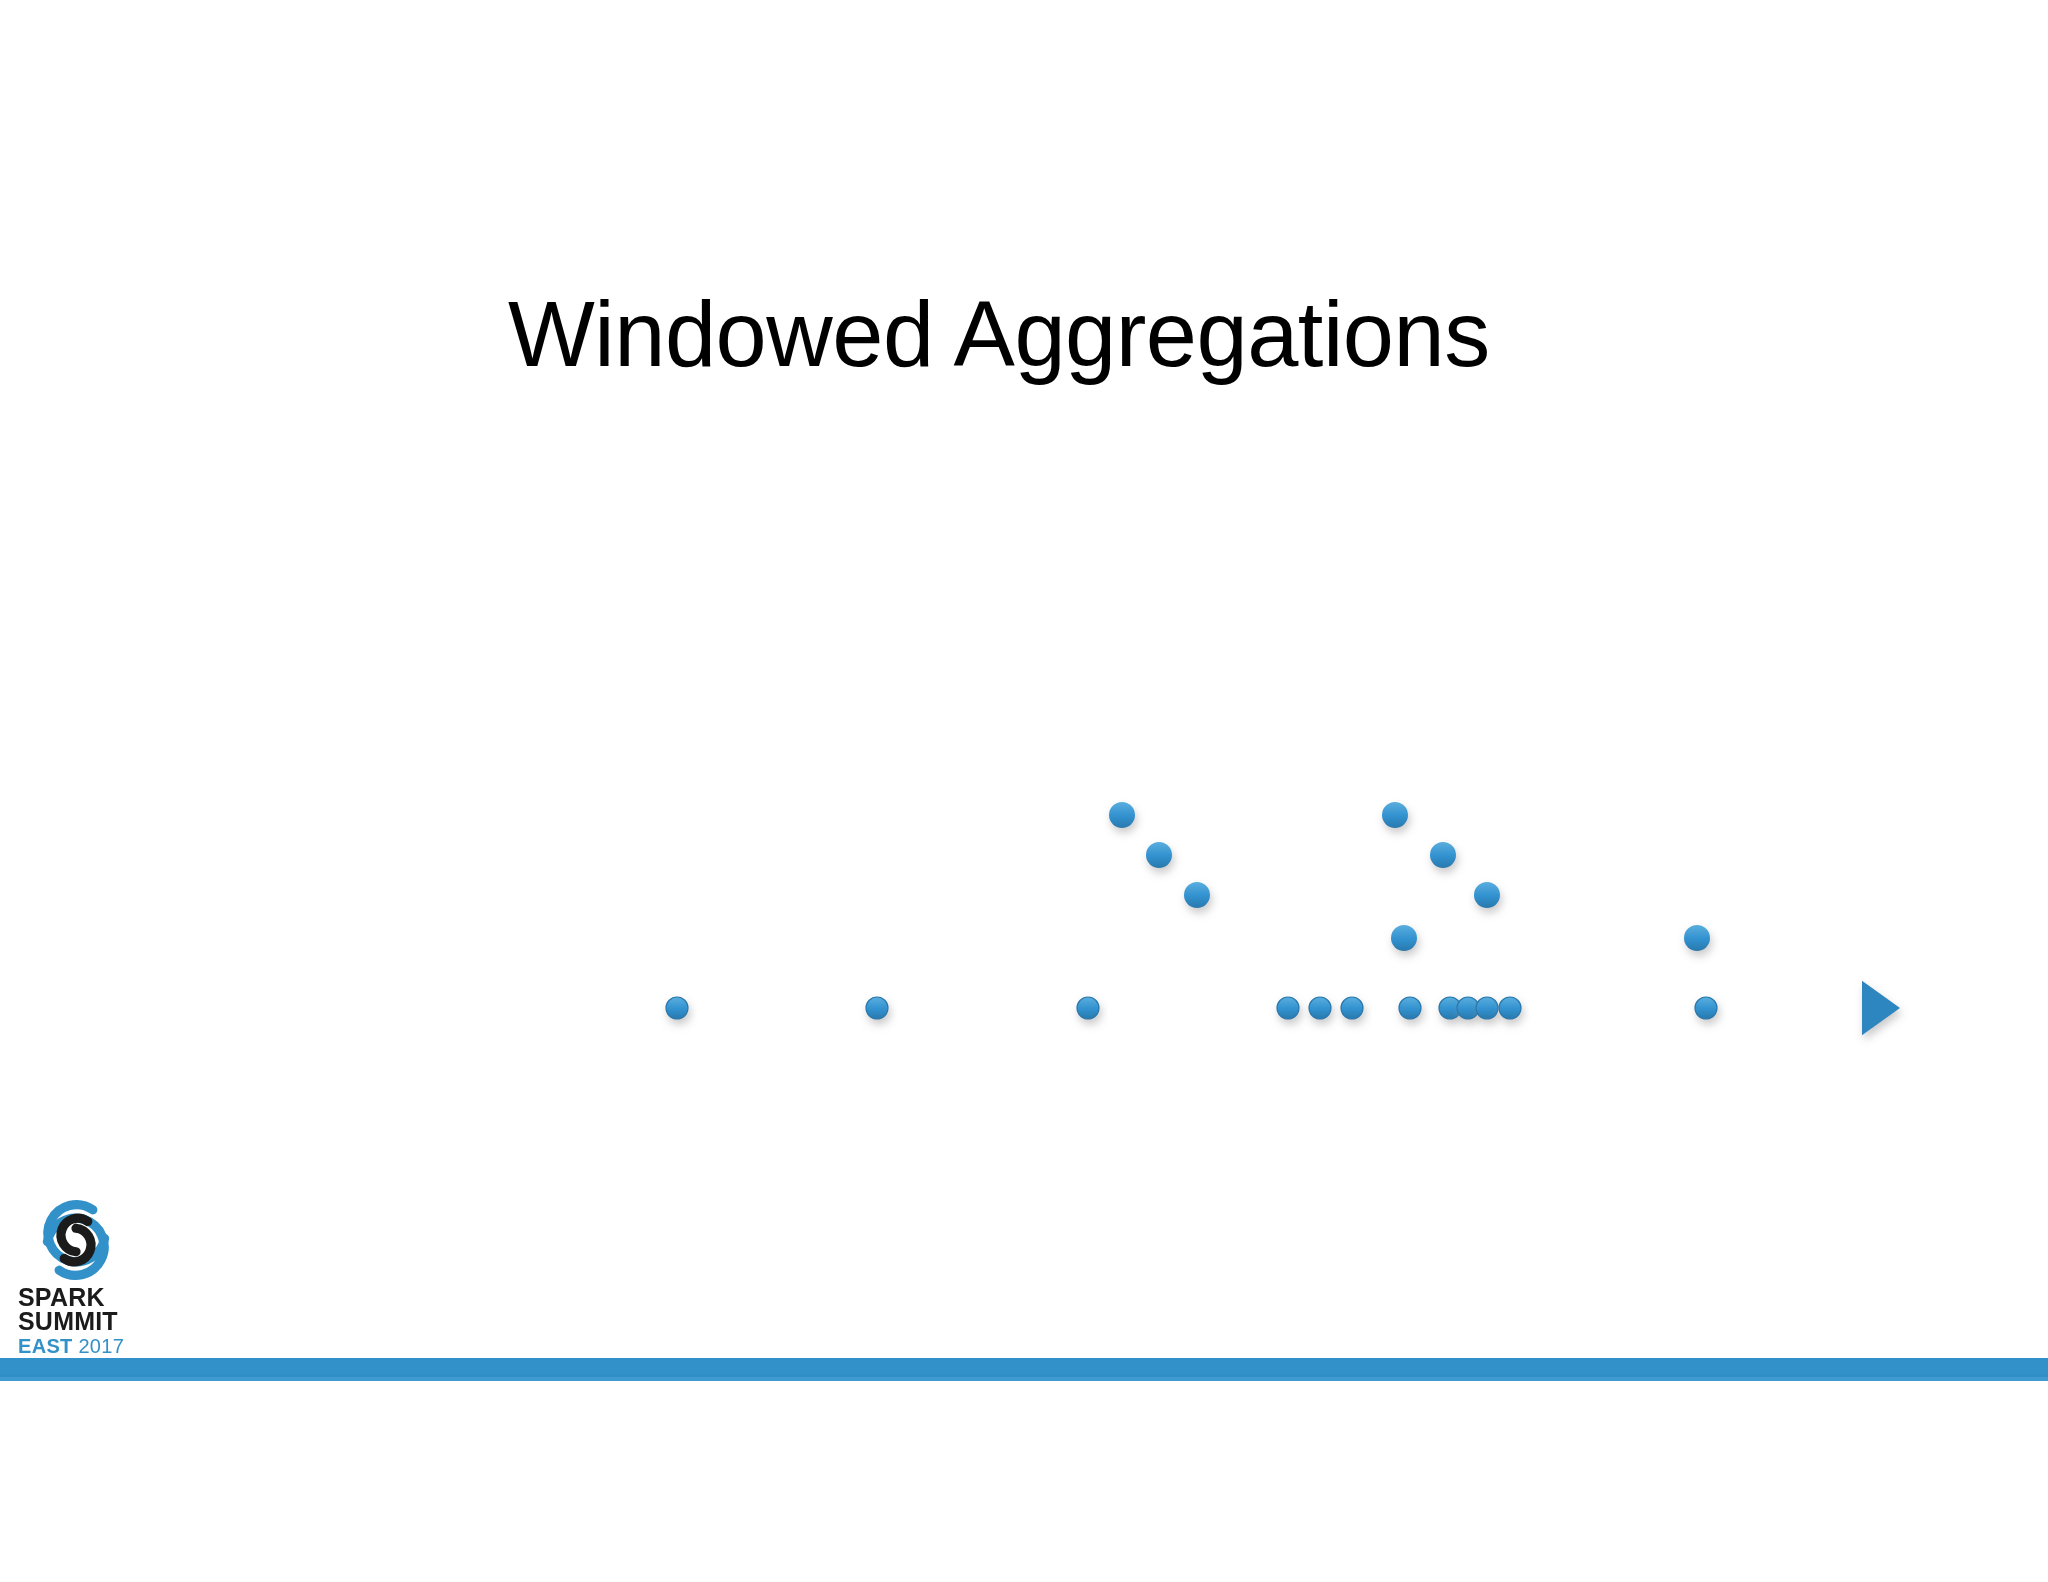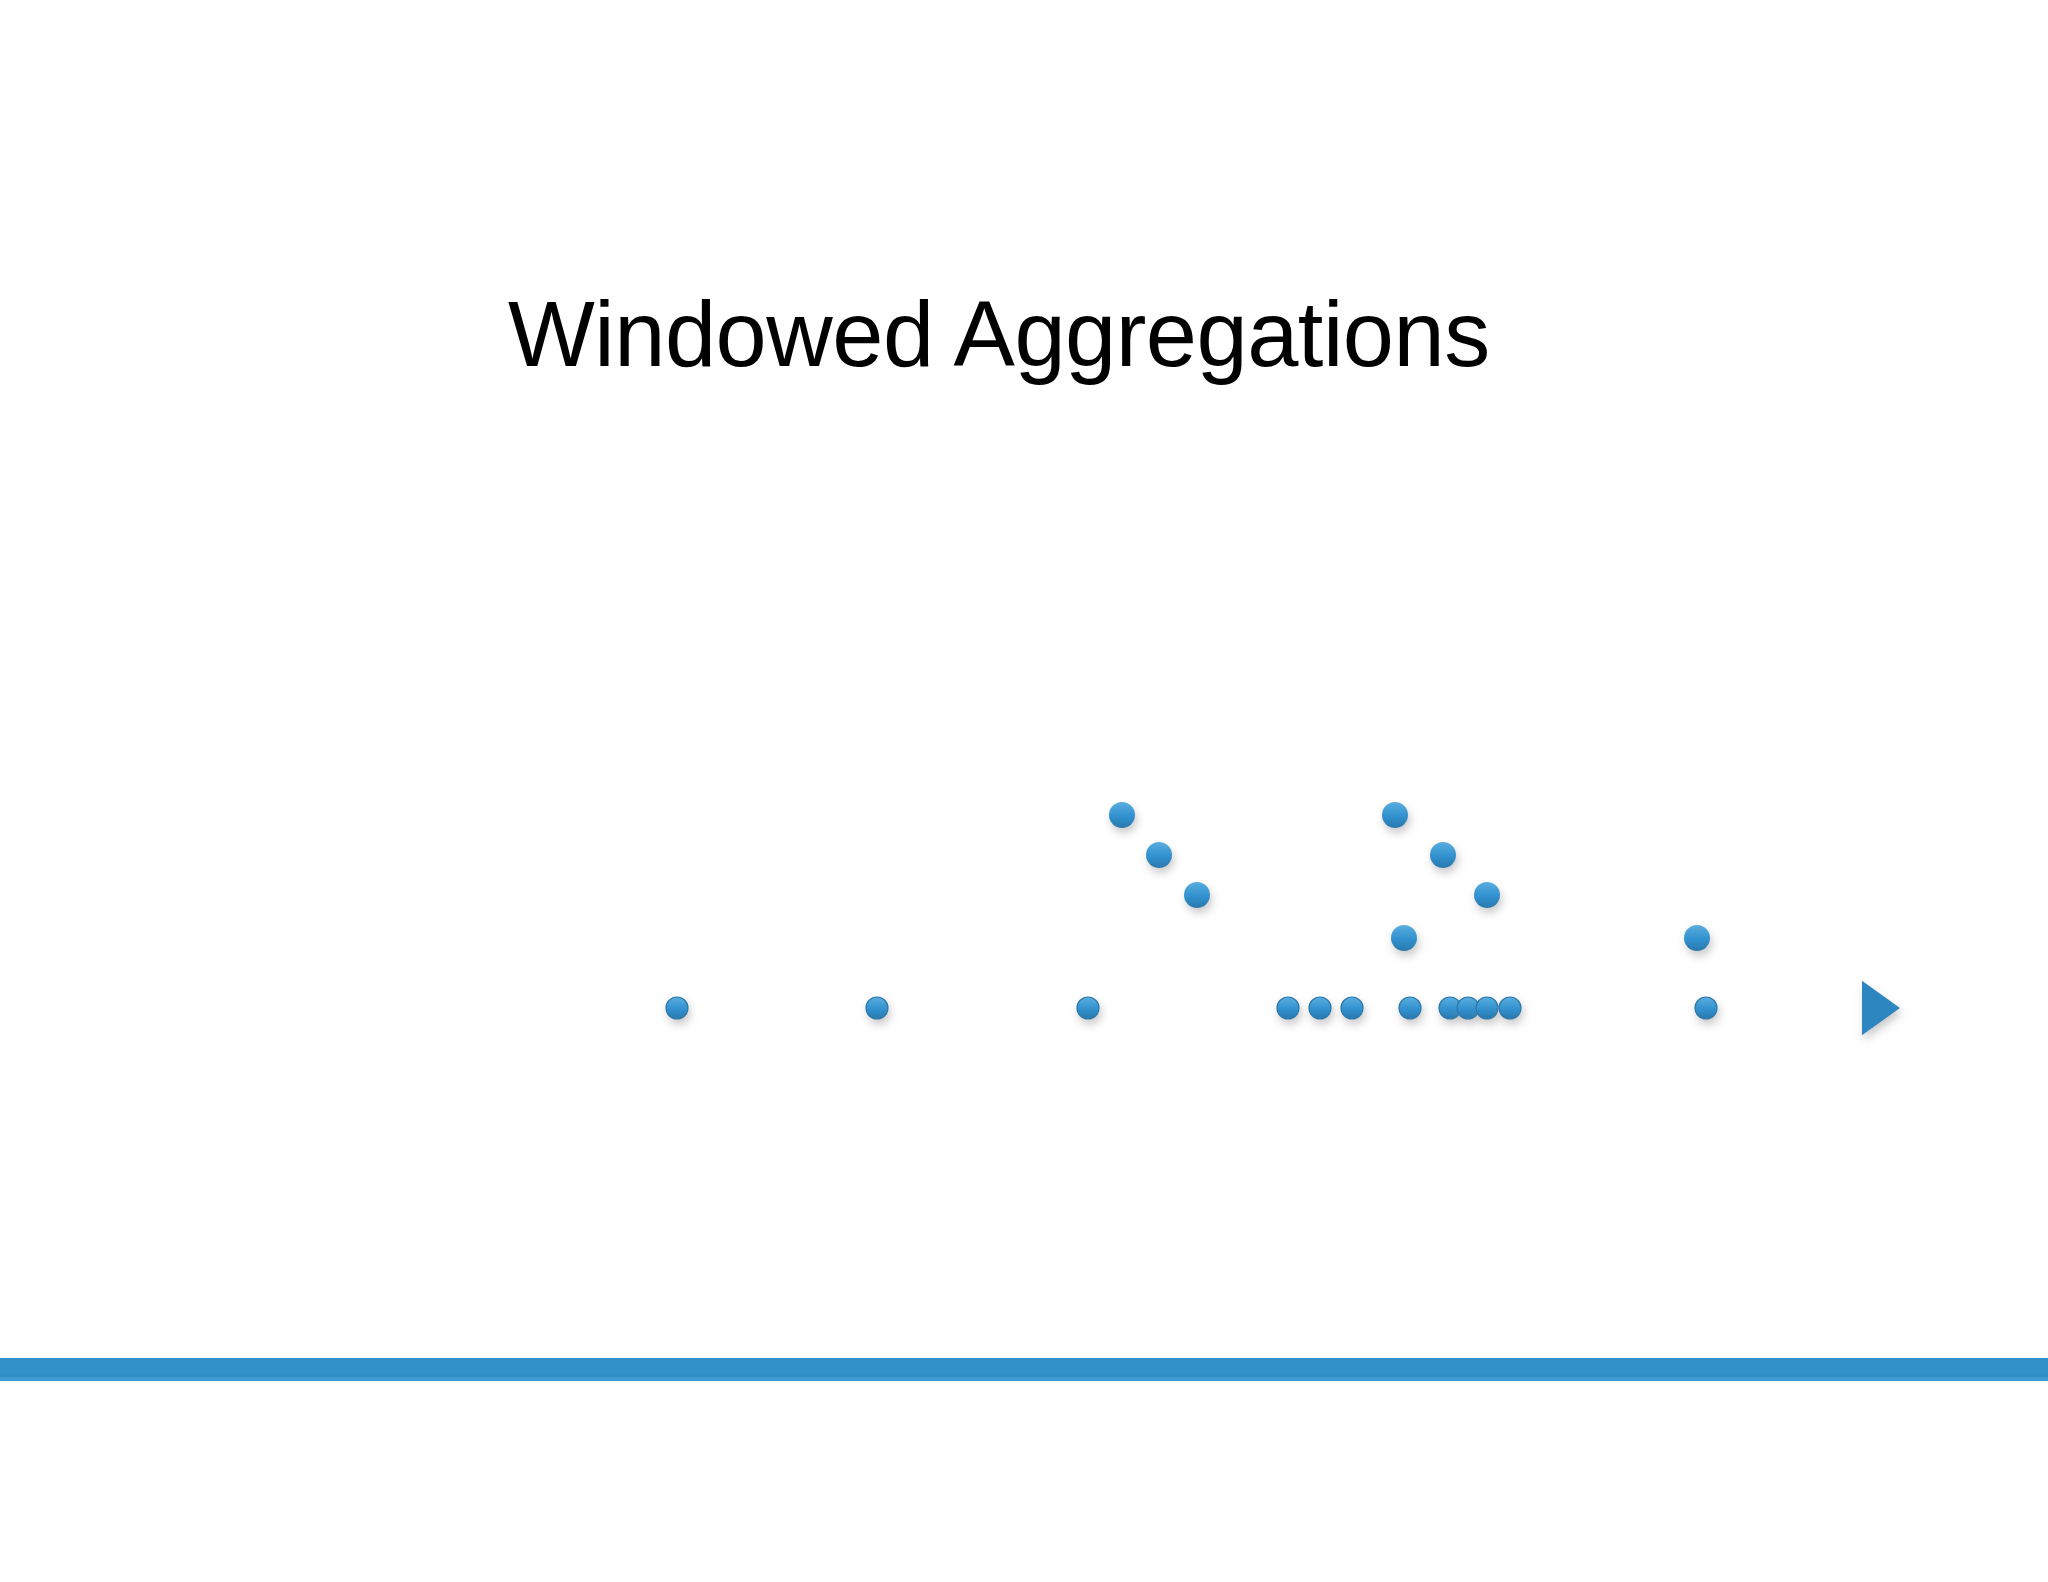--- a/index.html
+++ b/index.html
@@ -185,17 +185,34 @@
           <circle cx="1410" cy="1008" r="11" fill="url(#dotGrad)" stroke="#2a79ac" stroke-width="1.2" filter="url(#softShadow)"></circle>
           <circle cx="1450" cy="1008" r="11" fill="url(#dotGrad)" stroke="#2a79ac" stroke-width="1.2" filter="url(#softShadow)"></circle>
           <circle cx="1468" cy="1008" r="11" fill="url(#dotGrad)" stroke="#2a79ac" stroke-width="1.2" filter="url(#softShadow)"></circle>
           <circle cx="1487" cy="1008" r="11" fill="url(#dotGrad)" stroke="#2a79ac" stroke-width="1.2" filter="url(#softShadow)"></circle>
           <circle cx="1510" cy="1008" r="11" fill="url(#dotGrad)" stroke="#2a79ac" stroke-width="1.2" filter="url(#softShadow)"></circle>
           <circle cx="1706" cy="1008" r="11" fill="url(#dotGrad)" stroke="#2a79ac" stroke-width="1.2" filter="url(#softShadow)"></circle>
         </g>
     </svg>
   </div>
 
+  <div id="logo">
+    <div id="logo-mark">
+      <svg viewBox="0 0 100 104" width="84" height="88" xmlns="http://www.w3.org/2000/svg">
+
+        <path d="M 70 16 A 34 34 0 1 0 84 50" fill="none" stroke="#3291c9" stroke-width="11" stroke-linecap="round"></path>
+        <path d="M 30 88 A 34 34 0 1 0 16 54" fill="none" stroke="#3291c9" stroke-width="11" stroke-linecap="round"></path>
+
+        <path d="M 64 30 A 20 20 0 1 0 50 66" fill="none" stroke="#1b1b1b" stroke-width="11" stroke-linecap="round"></path>
+        <path d="M 36 74 A 20 20 0 1 0 50 38" fill="none" stroke="#1b1b1b" stroke-width="11" stroke-linecap="round"></path>
+      </svg>
+    </div>
+    <div id="logo-text">
+      <span class="logo-line1">SPARK</span>
+      <span class="logo-line2">SUMMIT</span>
+      <span class="logo-line3"><span class="logo-east">EAST</span><span class="logo-year">&nbsp;</span><span class="logo-year">2017</span></span>
+    </div>
+  </div>
 
   <div id="footer-bar"></div>
   <div id="footer-bar-inner"></div>
 
 </div>
 
 </body></html>

